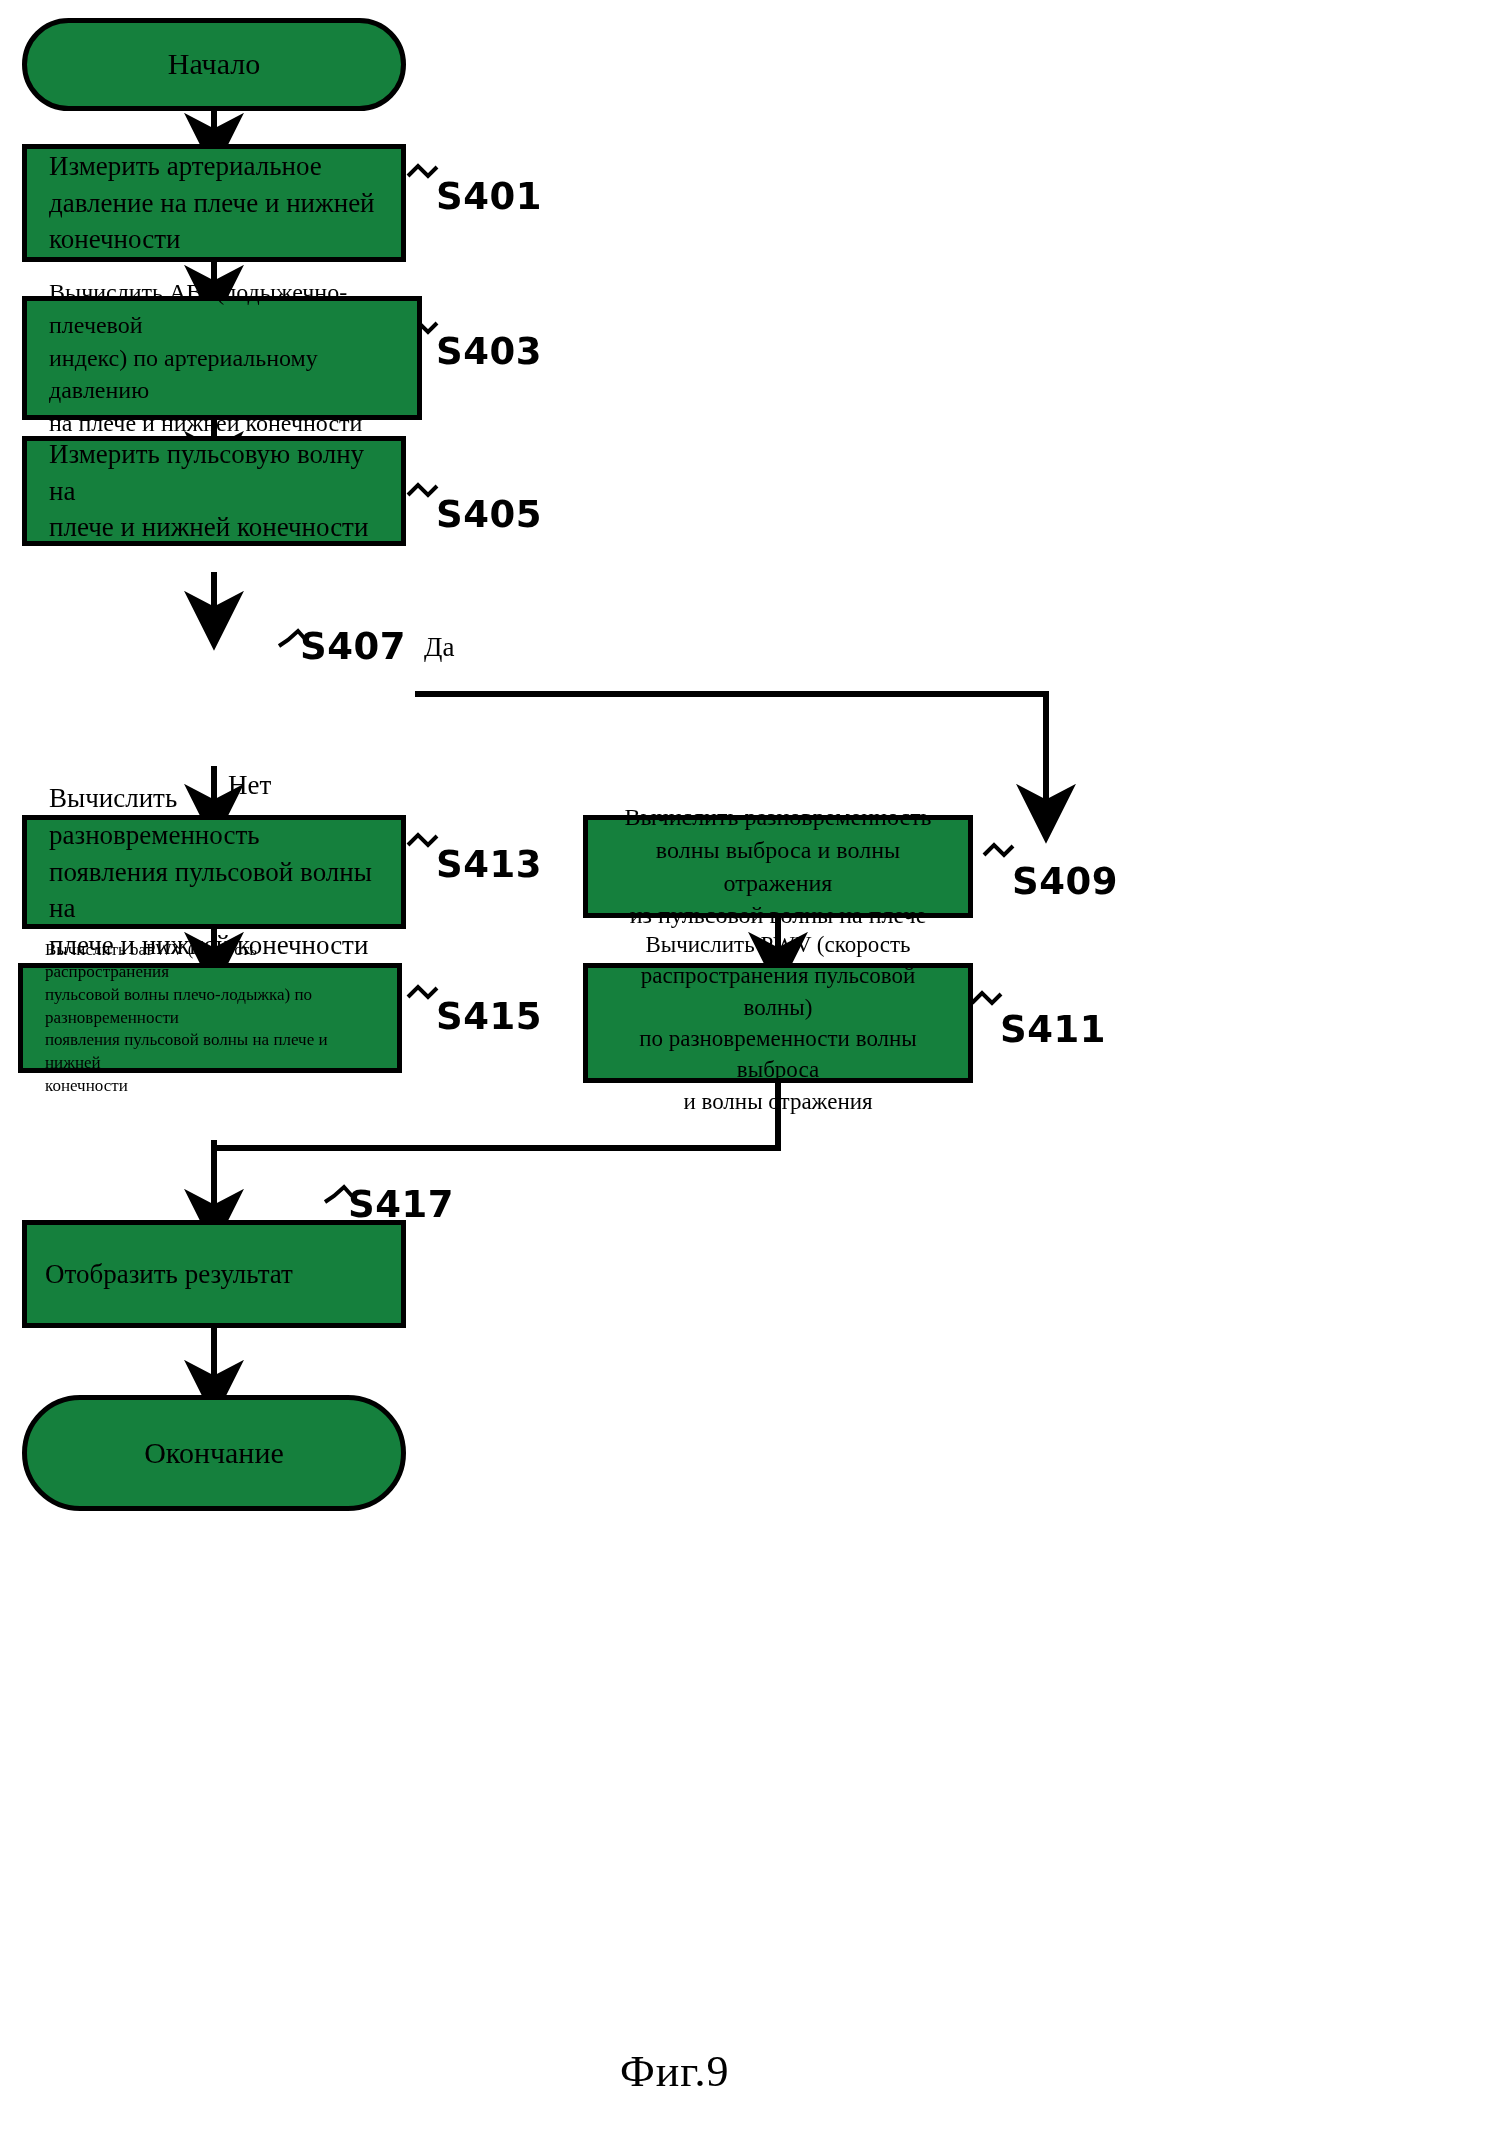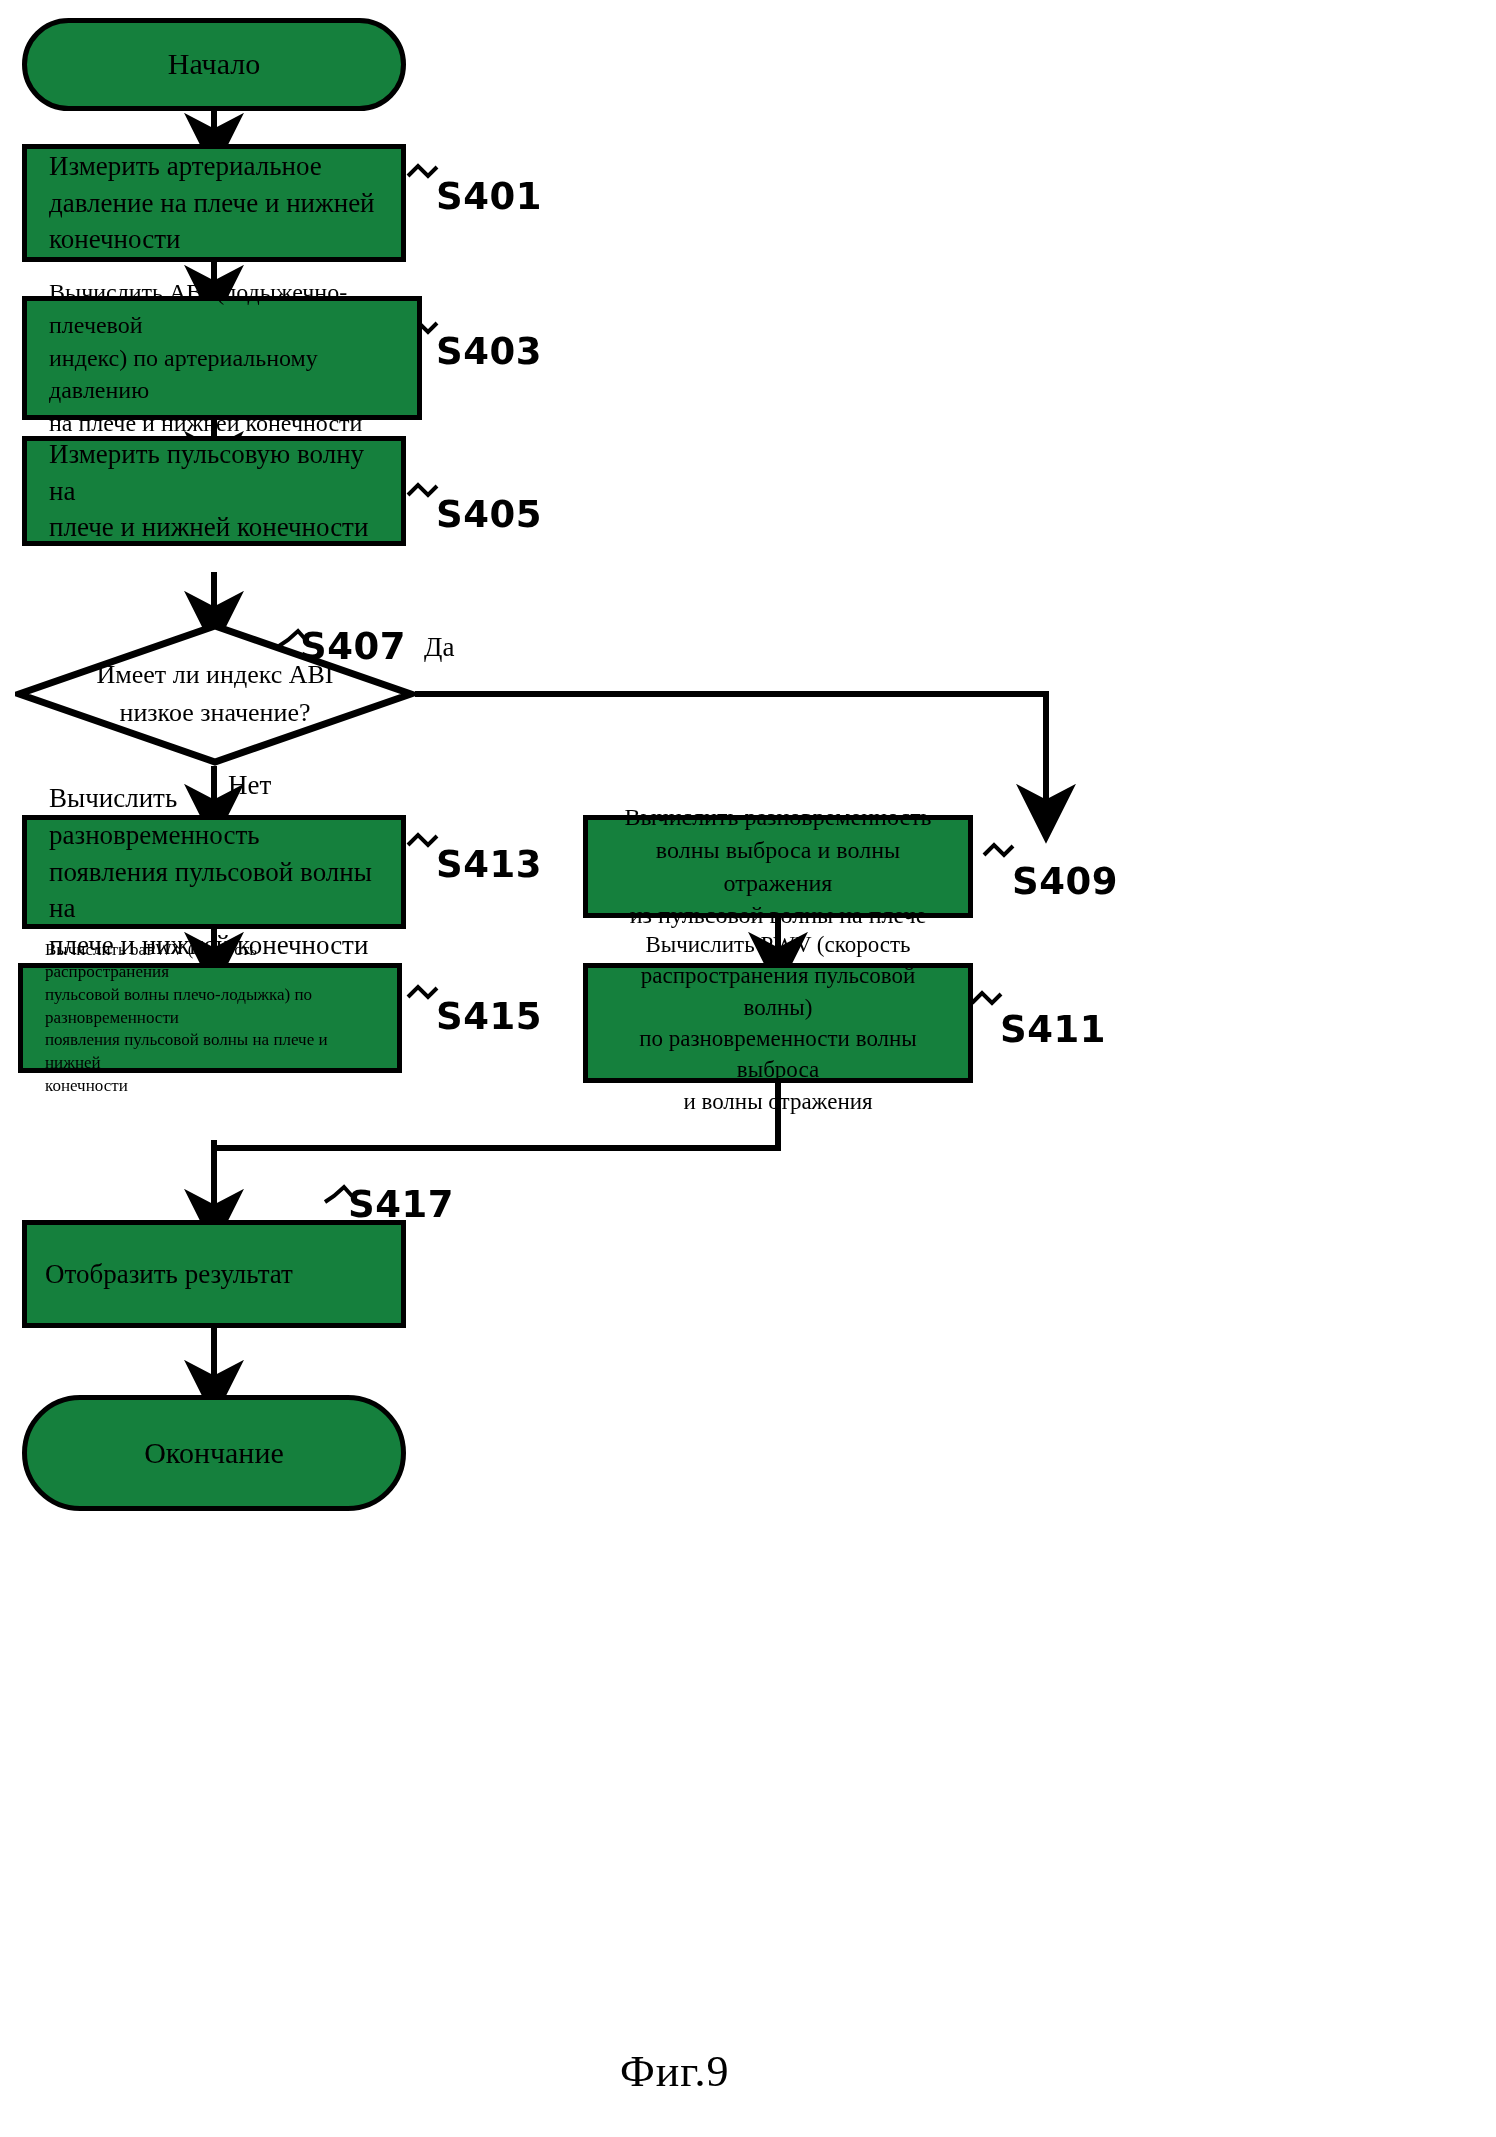--- a/index.html
+++ b/index.html
@@ -158,27 +158,20 @@
     <span class="txt" style="font-size:24px;">Вычислить ABI (лодыжечно-плечевой
 индекс) по артериальному давлению
 на плече и нижней конечности</span>
   </div>
 
   <div class="node process" style="left:22px; top:436px; width:384px; height:110px;">
     <span class="txt">Измерить пульсовую волну на
 плече и нижней конечности</span>
   </div>
 
-  <div class="diamond-wrap" style="left:15px; top:622px; width:400px; height:144px;">
-    <svg width="400" height="144" viewBox="0 0 400 144">
-      <polygon points="200,4 396,72 200,140 4,72" fill="#fff" stroke="#000" stroke-width="7"></polygon>
-    </svg>
-    <div class="diamond-label">Имеет ли индекс ABI
-низкое значение?</div>
-  </div>
 
   <div class="node process" style="left:22px; top:815px; width:384px; height:114px;">
     <span class="txt">Вычислить разновременность
 появления пульсовой волны на
 плече и нижней конечности</span>
   </div>
 
   <div class="node process centered" style="left:583px; top:815px; width:390px; height:103px;">
     <span class="txt" style="font-size:24px;">Вычислить разновременность
 волны выброса и волны отражения

